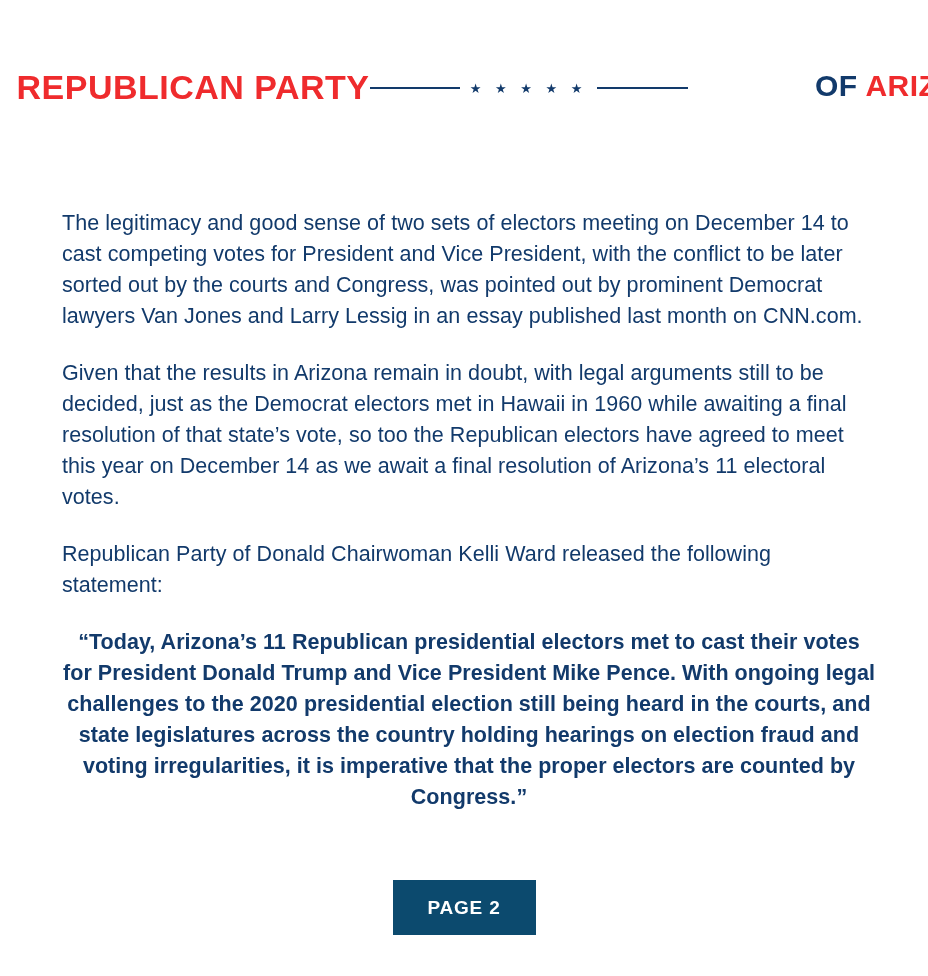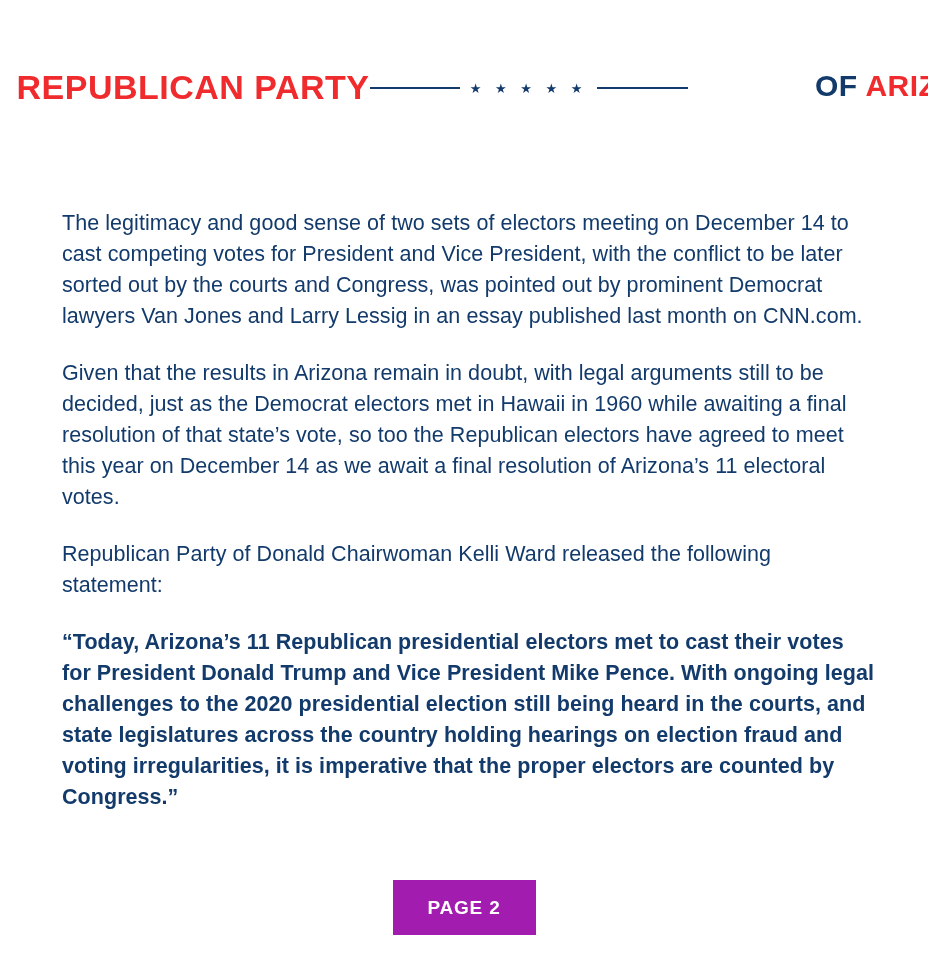--- a/index.html
+++ b/index.html
@@ -97,33 +97,34 @@
     font-size: 21.5px;
     line-height: 31px;
     margin: 0 0 26px 0;
     letter-spacing: 0.05px;
   }
   .para.bold {
     font-weight: bold;
   }
   .para.last {
     margin-bottom: 0;
+    text-align: center;
   }
 
   
   .page-badge-wrap {
     position: absolute;
     left: 0;
     right: 0;
     top: 880px;
     display: flex;
     justify-content: center;
   }
   .page-badge {
-    background: #a21caf;
+    background: #0c4a6e;
     color: #ffffff;
     font-weight: bold;
     font-size: 19px;
     letter-spacing: 0.8px;
     width: 143px;
     height: 55px;
     display: flex;
     align-items: center;
     justify-content: center;
     border: none;

